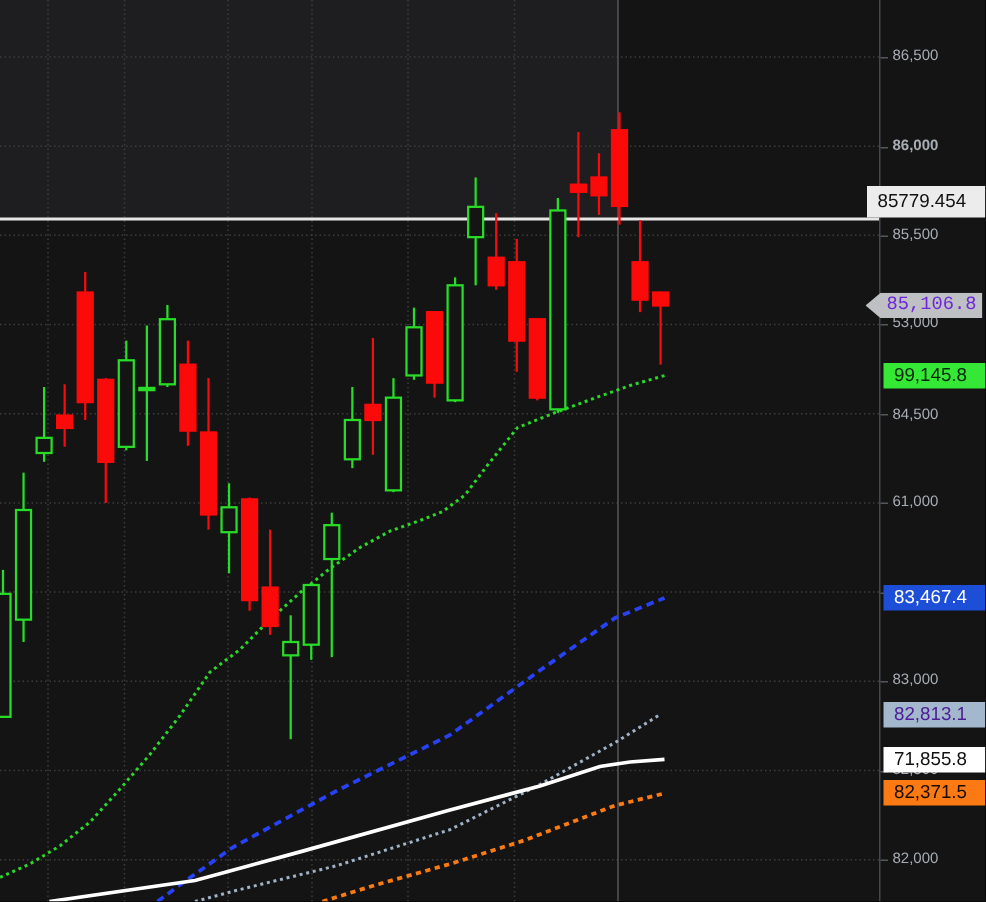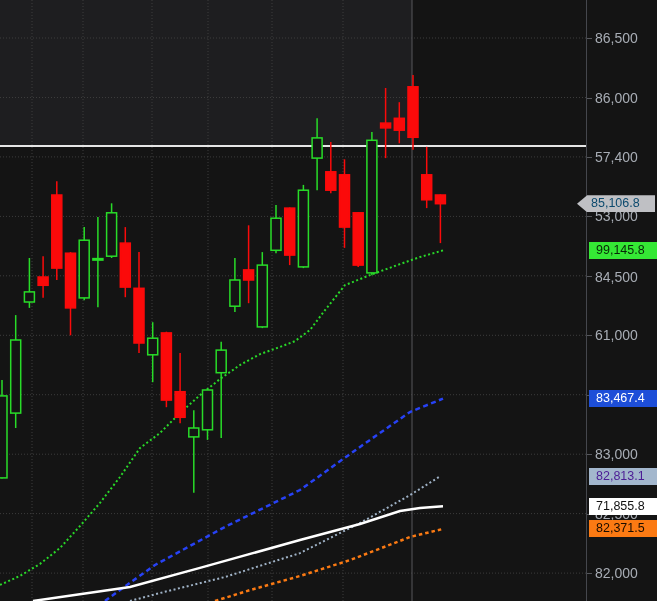--- a/index.html
+++ b/index.html
@@ -2,21 +2,21 @@
 <html><head>
 <meta charset="utf-8">
 <style>
   html,body{margin:0;padding:0;background:#000;}
   .root{position:relative;width:657px;height:601px;background:#141414;overflow:hidden;
         font-family:"Liberation Sans", sans-serif;}
   svg.pane{position:absolute;left:0;top:0;display:block;}
   .axis{position:absolute;left:586px;top:0;width:71px;height:601px;background:#141414;
         border-left:1px solid #45474d;box-sizing:border-box;}
   .tick-label{position:absolute;left:0;width:71px;height:16px;line-height:16px;
-        padding-left:8px;box-sizing:border-box;color:#a8adb5;font-size:14px;
+        padding-left:8px;box-sizing:border-box;color:#a8adb5;font-size:10px;
         white-space:nowrap;}
   .tick-mark{position:absolute;left:0;width:5px;height:1px;background:#55575c;}
   .plabel{position:absolute;height:17px;line-height:17px;font-size:12.5px;
         padding-left:7px;box-sizing:border-box;white-space:nowrap;overflow:hidden;}
   .plabel.big{height:21px;line-height:21px;}
   .plabel.arrow{clip-path:polygon(0 50%,13% 0,100% 0,100% 100%,13% 100%);
         padding-left:14px;}
 </style>
 </head>
 <body>
@@ -111,37 +111,38 @@
       <rect x="408.0" y="86.8" width="10" height="50.5" fill="#fb0a0a" stroke="#fb0a0a" stroke-width="1.5"></rect>
       <line x1="426.7" x2="426.7" y1="146.8" y2="208.1" stroke="#fb0a0a" stroke-width="1.5"></line>
       <rect x="421.7" y="174.8" width="10" height="25.0" fill="#fb0a0a" stroke="#fb0a0a" stroke-width="1.5"></rect>
       <line x1="440.4" x2="440.4" y1="194.4" y2="243.1" stroke="#fb0a0a" stroke-width="1.5"></line>
       <rect x="435.4" y="195.0" width="10" height="8.7" fill="#fb0a0a" stroke="#fb0a0a" stroke-width="1.5"></rect>
     </svg>
   <div class="axis">
       <div class="tick-mark" style="top: 38px;"></div>
       <div class="tick-label" style="top: 30px;">86,500</div>
       <div class="tick-mark" style="top: 97.5px;"></div>
-      <div class="tick-label" style="top: 89.5px;">86,000</div>
+      <div class="tick-label" style="top: 89.5px; font-weight: bold;">86,000</div>
       <div class="tick-mark" style="top: 156.9px;"></div>
-      <div class="tick-label" style="top: 148.9px;">57,400</div>
+      <div class="tick-label" style="top: 148.9px;">85,500</div>
       <div class="tick-mark" style="top: 216.4px;"></div>
       <div class="tick-label" style="top: 208.4px;">53,000</div>
       <div class="tick-mark" style="top: 275.8px;"></div>
       <div class="tick-label" style="top: 269px;">84,500</div>
       <div class="tick-mark" style="top: 335.3px;"></div>
       <div class="tick-label" style="top: 327.3px;">61,000</div>
       <div class="tick-mark" style="top: 394.7px;"></div>
       <div class="tick-label" style="top: 386.7px;">83,500</div>
       <div class="tick-mark" style="top: 454.2px;"></div>
       <div class="tick-label" style="top: 446.2px;">83,000</div>
       <div class="tick-mark" style="top: 513.6px;"></div>
       <div class="tick-label" style="top: 505.6px;">82,500</div>
       <div class="tick-mark" style="top: 573.1px;"></div>
       <div class="tick-label" style="top: 565.1px;">82,000</div>
+      <div class="plabel big" style="background: rgb(236, 236, 236); color: rgb(17, 17, 17); left: -9px; right: 0px; top: 124px;">85779.454</div>
       <div class="plabel" style="background: rgb(53, 232, 53); color: rgb(7, 40, 7); left: 2px; right: 0px; top: 241.9px;">99,145.8</div>
       <div class="plabel" style="background: #1d4ed8; color: rgb(255, 255, 255); left: 2px; right: 0px; top: 390.1px;">83,467.4</div>
       <div class="plabel" style="background: rgb(163, 183, 205); color: #4c1d95; left: 2px; right: 0px; top: 467.9px;">82,813.1</div>
       <div class="plabel" style="background: rgb(255, 255, 255); color: rgb(17, 17, 17); left: 2px; right: 0px; top: 497.8px;">71,855.8</div>
       <div class="plabel" style="background: rgb(251, 122, 19); color: rgb(26, 13, 0); left: 2px; right: 0px; top: 520.4px;">82,371.5</div>
-      <div class="plabel arrow" style="background: rgb(191, 192, 196); color: #0c4a6e; left: -10px; right: 2px; top: 195.2px;">85,106.8</div>
+      <div class="plabel arrow" style="background: rgb(191, 192, 196); color: #6d28d9; left: -10px; right: 2px; top: 195.2px; font-family: Liberation Mono, monospace;">85,106.8</div>
     </div>
 </div>
 
 </body></html>

